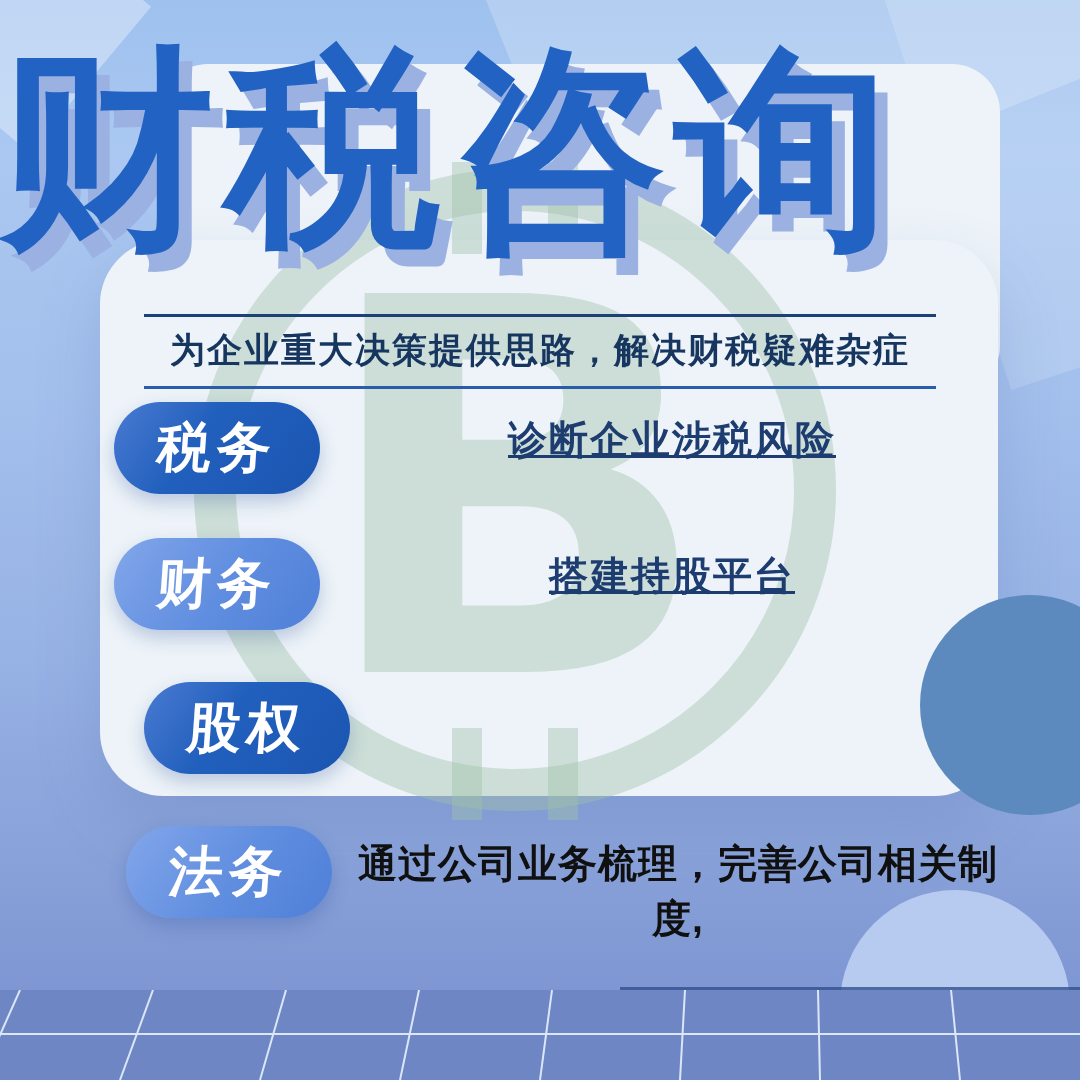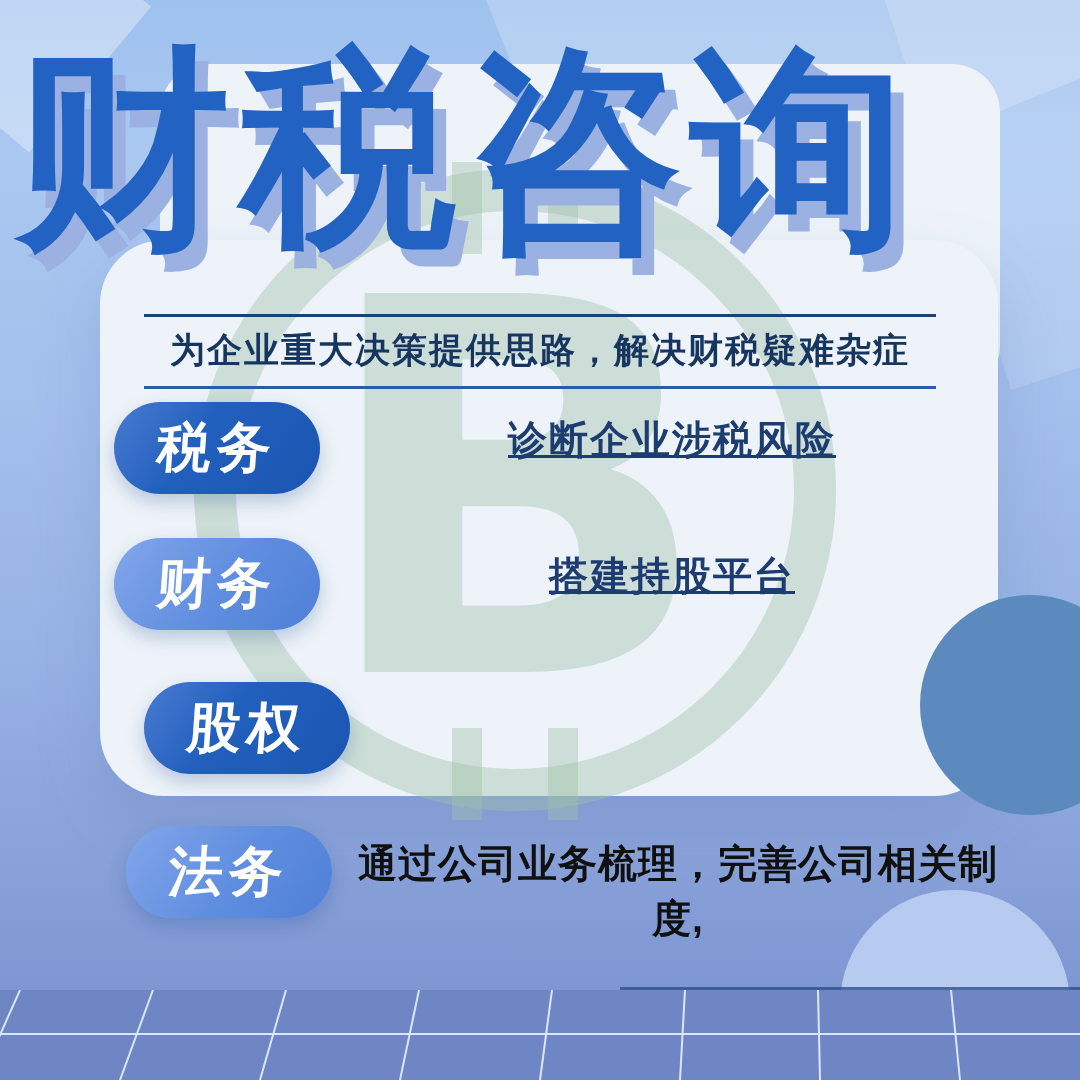--- a/index.html
+++ b/index.html
@@ -22,21 +22,21 @@
   .watermark{position:absolute;left:0;top:0;width:1080px;height:1080px;pointer-events:none;}
   
   .blob{position:absolute;border-radius:50%;}
   .blob.steel{width:220px;height:220px;left:920px;top:595px;background:#5d8abe;}
   .blob.light{width:230px;height:230px;left:840px;top:890px;background:#b7cbf0;}
   
   .grid-strip{position:absolute;left:0;top:990px;width:1080px;height:90px;background:#6e87c4;}
   .grid-edge{position:absolute;left:620px;top:987px;width:460px;height:3px;background:#31508f;opacity:.8;}
   
   .title{
-    position:absolute;left:16px;top:34px;width:880px;text-align:center;
+    position:absolute;left:0;top:34px;width:880px;text-align:center;
     font-size:215px;line-height:1.08;font-weight:900;letter-spacing:10px;
     color:#2262c2;text-shadow:13px 17px 0 #9ab1e2;white-space:nowrap;
   }
   
   .subtitle-wrap{
     position:absolute;left:0;top:306px;width:1080px;display:flex;justify-content:center;margin-top:8px;
   }
   .subtitle{
     border-top:3px solid #1c4176;border-bottom:3px solid #2a5da8;
     padding:10px 26px 12px 26px;font-size:35px;font-weight:bold;

